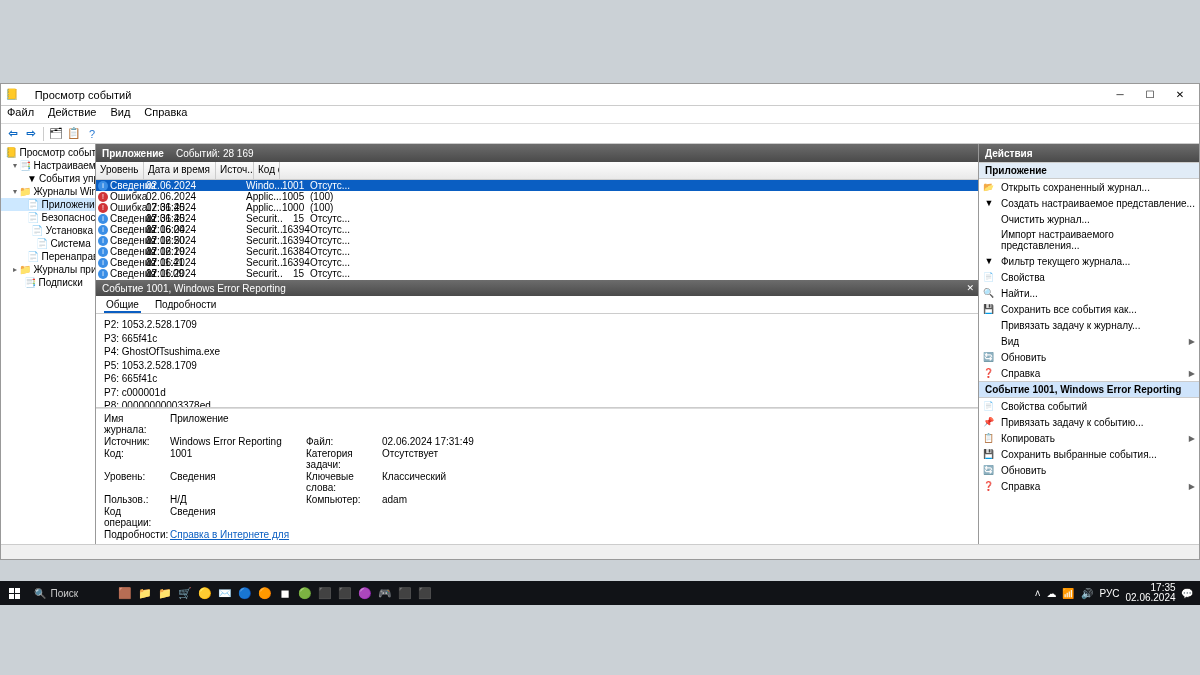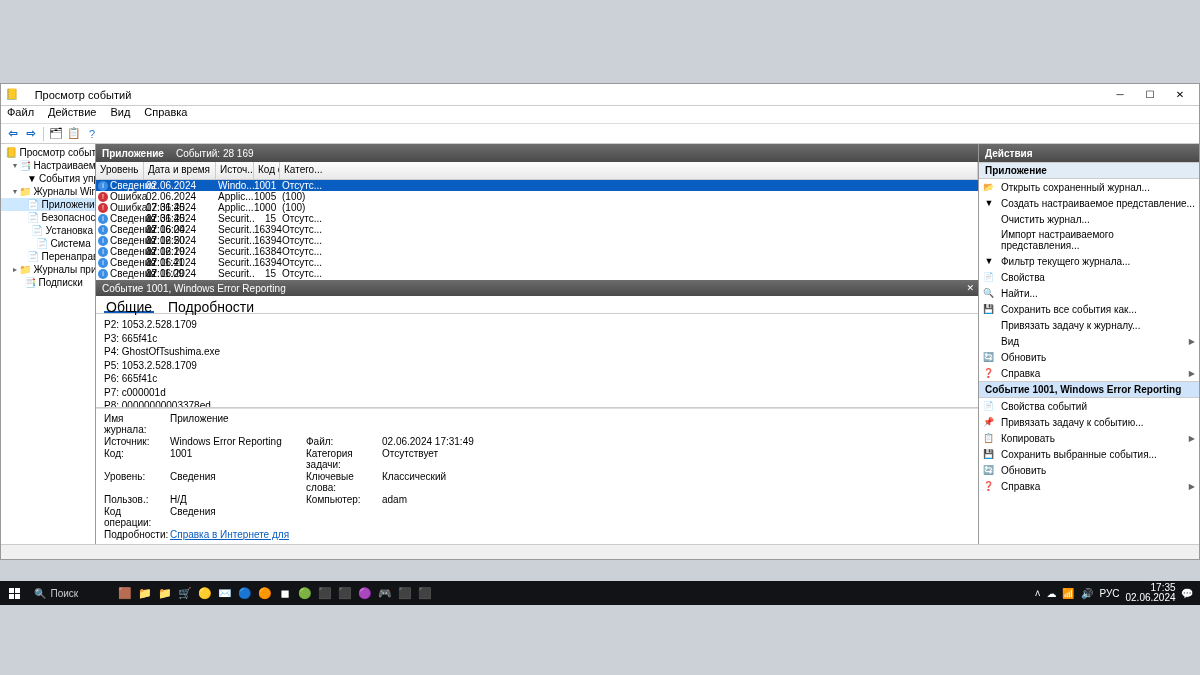--- a/index.html
+++ b/index.html
@@ -27,29 +27,29 @@
 .gc.c-level { width: 48px; }
 .gc.c-date { width: 72px; }
 .gc.c-src { width: 38px; }
 .gc.c-code { width: 26px; text-align: right;}
 .gc.c-cat { flex: 1; }
 .grid-body { height: 100px; overflow: hidden; font-size: 10px; }
 .grid-row { display: flex; height: 11px; line-height: 11px; }
 .grid-row.sel { background: #0a5ec2; color: #fff; }
 .grid-row .c-level { width: 48px; padding-left: 2px; display:flex; align-items:center; gap:2px;}
 .grid-row .c-date { width: 72px; padding-left: 2px; }
-.grid-row .c-src { width: 38px; padding-left: 2px; overflow:hidden;}
+.grid-row .c-src { width: 38px; padding-left: 2px; overflow:hidden;margin-left:28px;}
 .grid-row .c-code { width: 26px; text-align: right; padding-right:4px;}
 .grid-row .c-cat { flex: 1; padding-left: 2px; overflow:hidden;}
 .lvl-ico { width:10px; height:10px; border-radius:50%; display:inline-flex; align-items:center; justify-content:center; font-size:7px; color:#fff; flex-shrink:0;}
 .lvl-info { background:#3a8ee6;}
 .lvl-error { background:#d13438;}
 .detail-hdr { height: 16px; background: linear-gradient(#6c6c6c,#4a4a4a); color: #fff; display: flex; align-items:center; padding:0 6px; font-size:10px; position:relative;}
 .detail-hdr-x { position:absolute; right:4px; color:#fff; font-size:9px;}
-.tabstrip { height:18px; display:flex; gap:12px; padding:3px 8px 0 8px; font-size:14px; border-bottom:1px solid #ccc;}
+.tabstrip { height:18px; display:flex; gap:12px; padding:3px 8px 0 8px; font-size:10px; border-bottom:1px solid #ccc;}
 .tabstrip .tab { padding:0 2px; cursor:default;}
 .tabstrip .tab.active { border-bottom:2px solid #0a5ec2; color:#000;}
 .detail-body { flex:1; overflow:auto; font-size:10px; padding:4px 8px; line-height:1.35; border-bottom:1px solid #ccc; min-height:0;}
 .props-grid { font-size:10px; padding:4px 8px; display:grid; grid-template-columns:60px 130px 70px 120px; row-gap:1px; column-gap:6px; border-top:1px solid #ddd;}
 .props-grid .lbl { color:#000; }
 .props-grid .val { color:#000;}
 .props-grid a { color:#0a5ec2; text-decoration:underline;}
 .actions-pane { width:220px; display:flex; flex-direction:column; font-size:10px;}
 .actions-title { height:18px; background: linear-gradient(#6c6c6c,#4a4a4a); color:#fff; display:flex; align-items:center; padding:0 6px; font-weight:600;}
 .actions-list { flex:1; overflow:auto;}
@@ -118,21 +118,20 @@
     <div class="mid-pane">
       <div class="grid-header-bar">
         <b>Приложение</b>
         <span>Событий: 28 169</span>
       </div>
       <div class="grid-cols">
         <div class="gc c-level">Уровень</div>
         <div class="gc c-date">Дата и время</div>
         <div class="gc c-src">Источ...</div>
         <div class="gc c-code">Код со...</div>
-        <div class="gc c-cat">Катего...</div>
       </div>
       <div class="grid-body" id="grid-body">
           <div class="grid-row sel">
             <div class="c-level"><span class="lvl-ico lvl-info">i</span>Сведения</div>
             <div class="c-date">02.06.2024 17:31:49</div>
             <div class="c-src">Windo...</div>
             <div class="c-code">1001</div>
             <div class="c-cat">Отсутс...</div>
           </div>
           <div class="grid-row">

